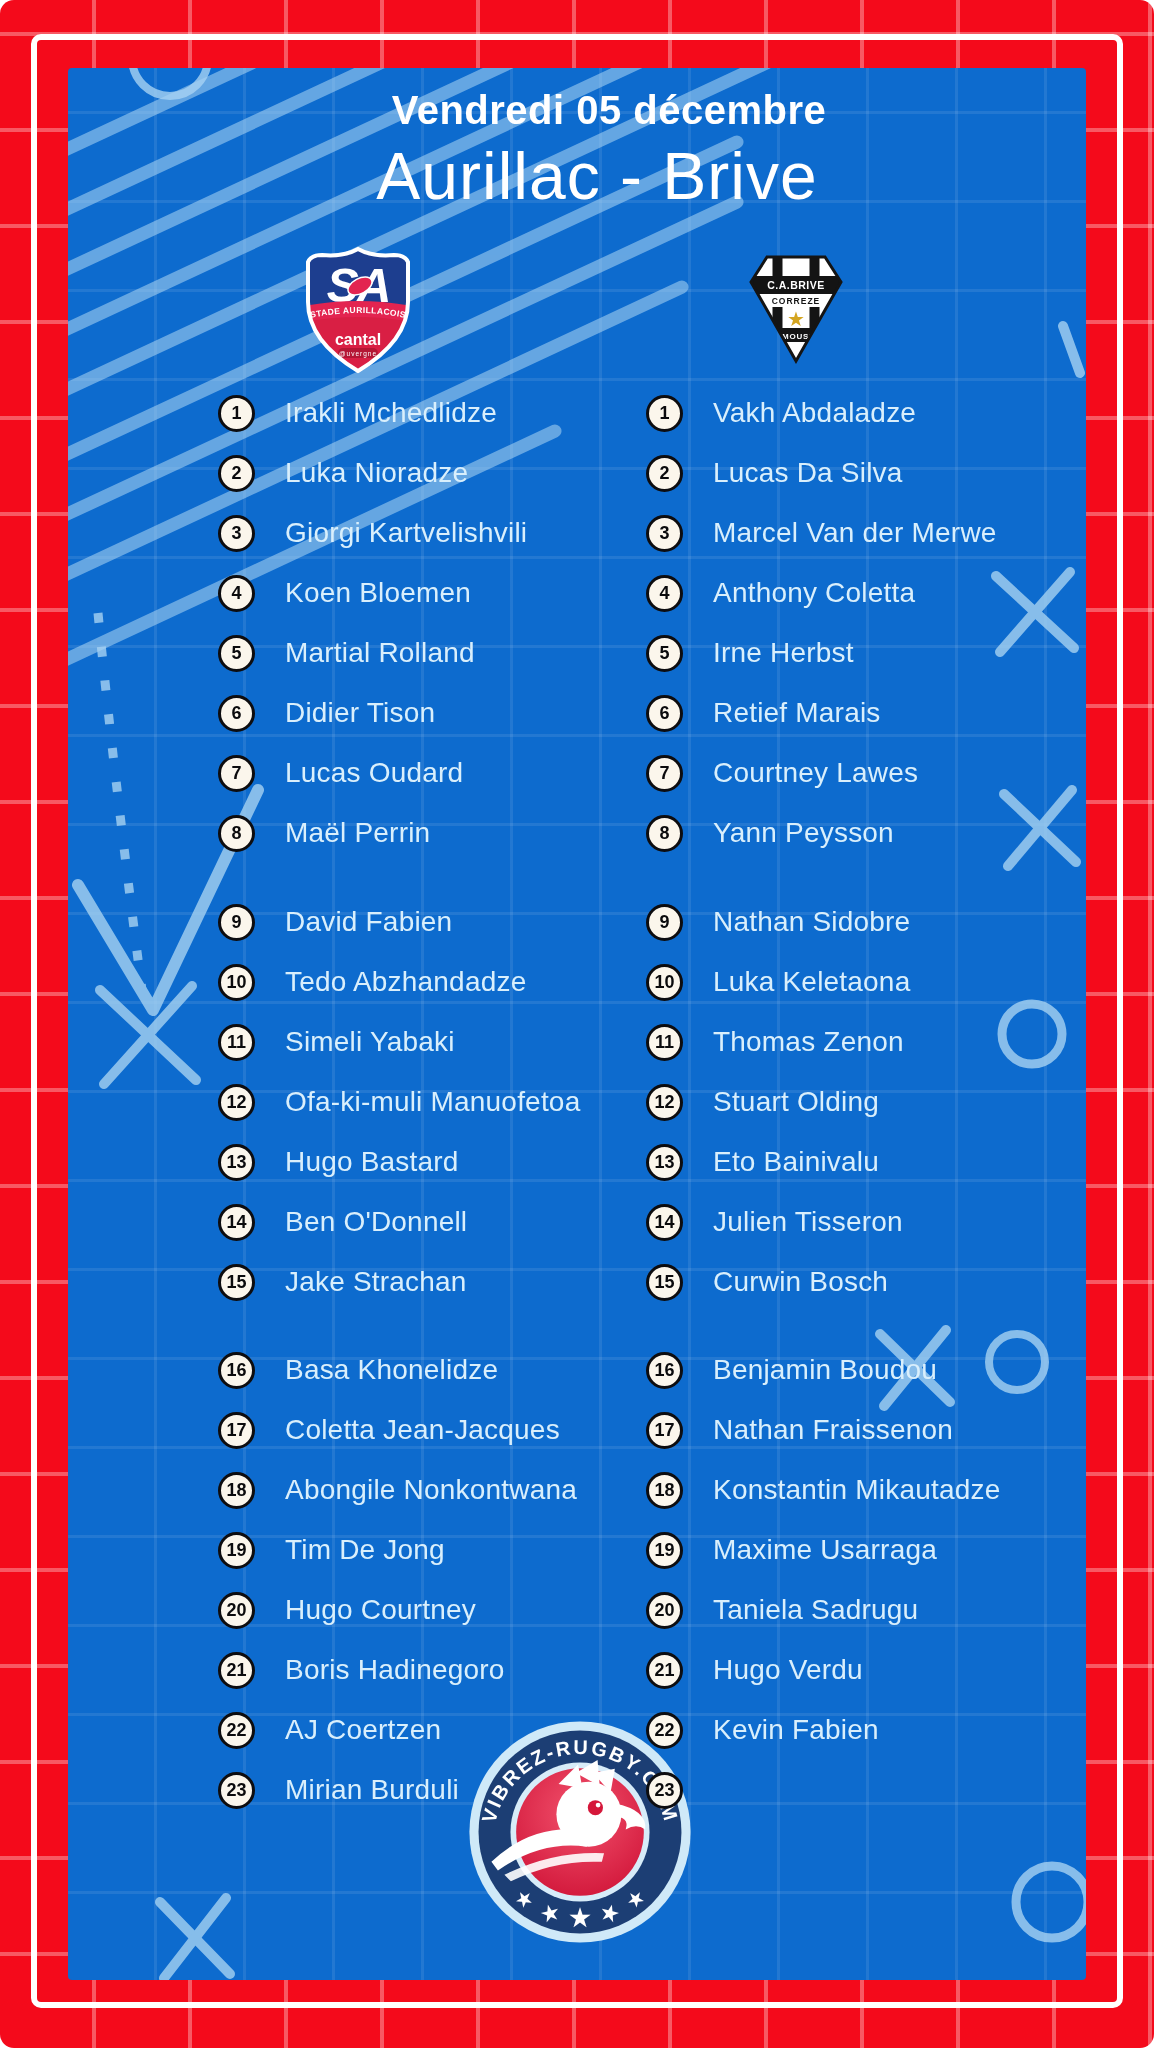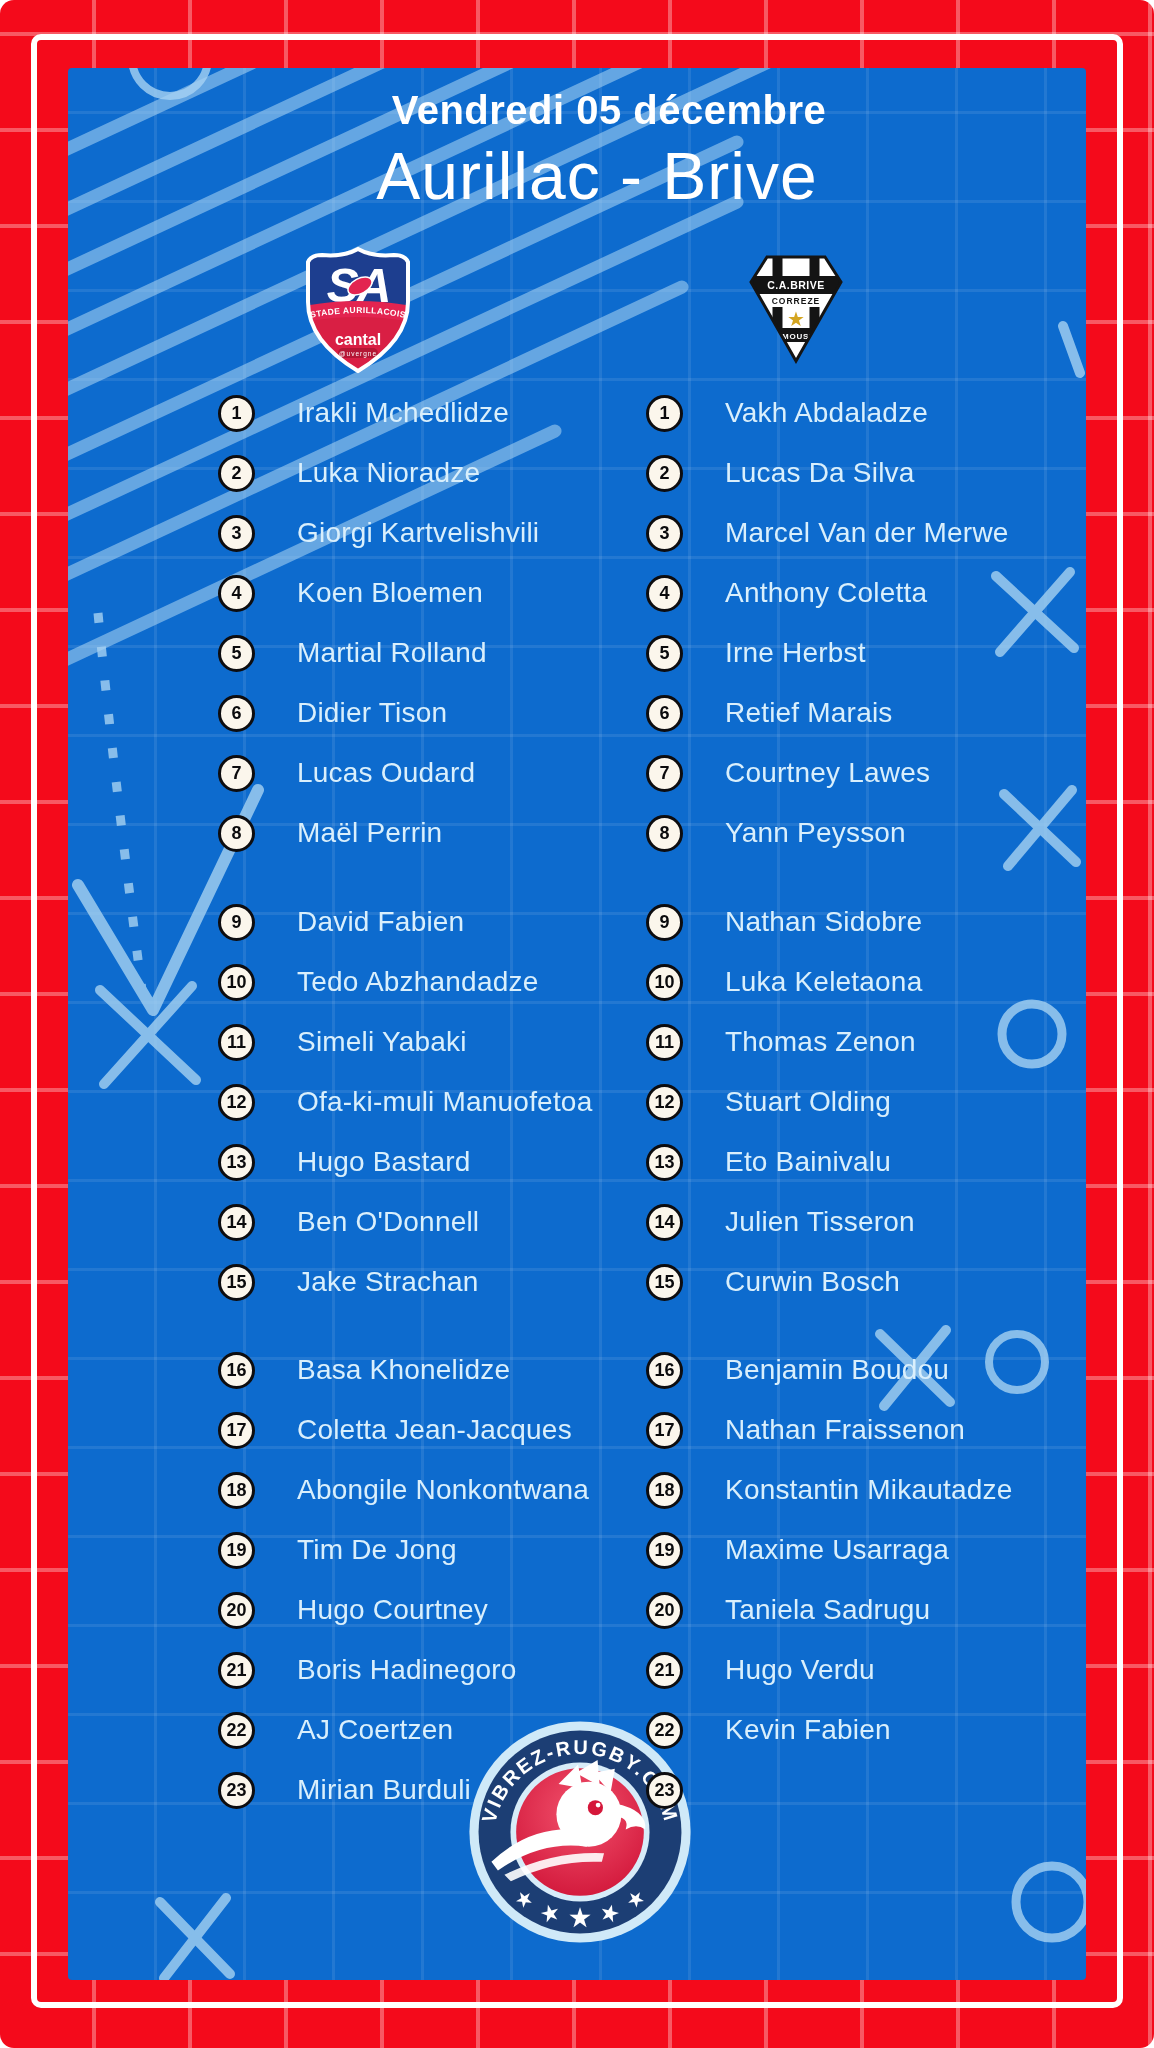--- a/index.html
+++ b/index.html
@@ -28,21 +28,21 @@
     font-size:66px;font-weight:400;color:#ffffff;letter-spacing:1px;z-index:2;margin-left:20px;}
   .logo-home{position:absolute;left:234px;top:178px;width:112px;height:128px;z-index:2;}
   .logo-away{position:absolute;left:680px;top:184px;width:96px;height:112px;z-index:2;}
   .badge{position:absolute;left:398px;top:1650px;width:228px;height:228px;z-index:1;}
   .player-row{position:absolute;display:flex;align-items:center;height:38px;z-index:3;}
   .row-left{left:150px;}
   .row-right{left:578px;}
   .num{width:37px;height:37px;min-width:37px;border-radius:50%;background:#fbf6ec;
     border:3px solid #0d0d10;color:#0b0b0d;font-weight:700;font-size:18px;
     display:flex;align-items:center;justify-content:center;box-sizing:border-box;}
-  .pname{margin-left:42px;font-size:28px;color:#d9effc;white-space:nowrap;letter-spacing:.2px;}
+  .pname{margin-left:30px;font-size:28px;color:#d9effc;white-space:nowrap;letter-spacing:.2px;}
 </style>
 </head>
 <body>
 
 <div class="stage">
   <div class="white-frame"></div>
 
   <div class="panel">
 
     <svg class="decor" width="1018" height="1912" viewBox="0 0 1018 1912">

